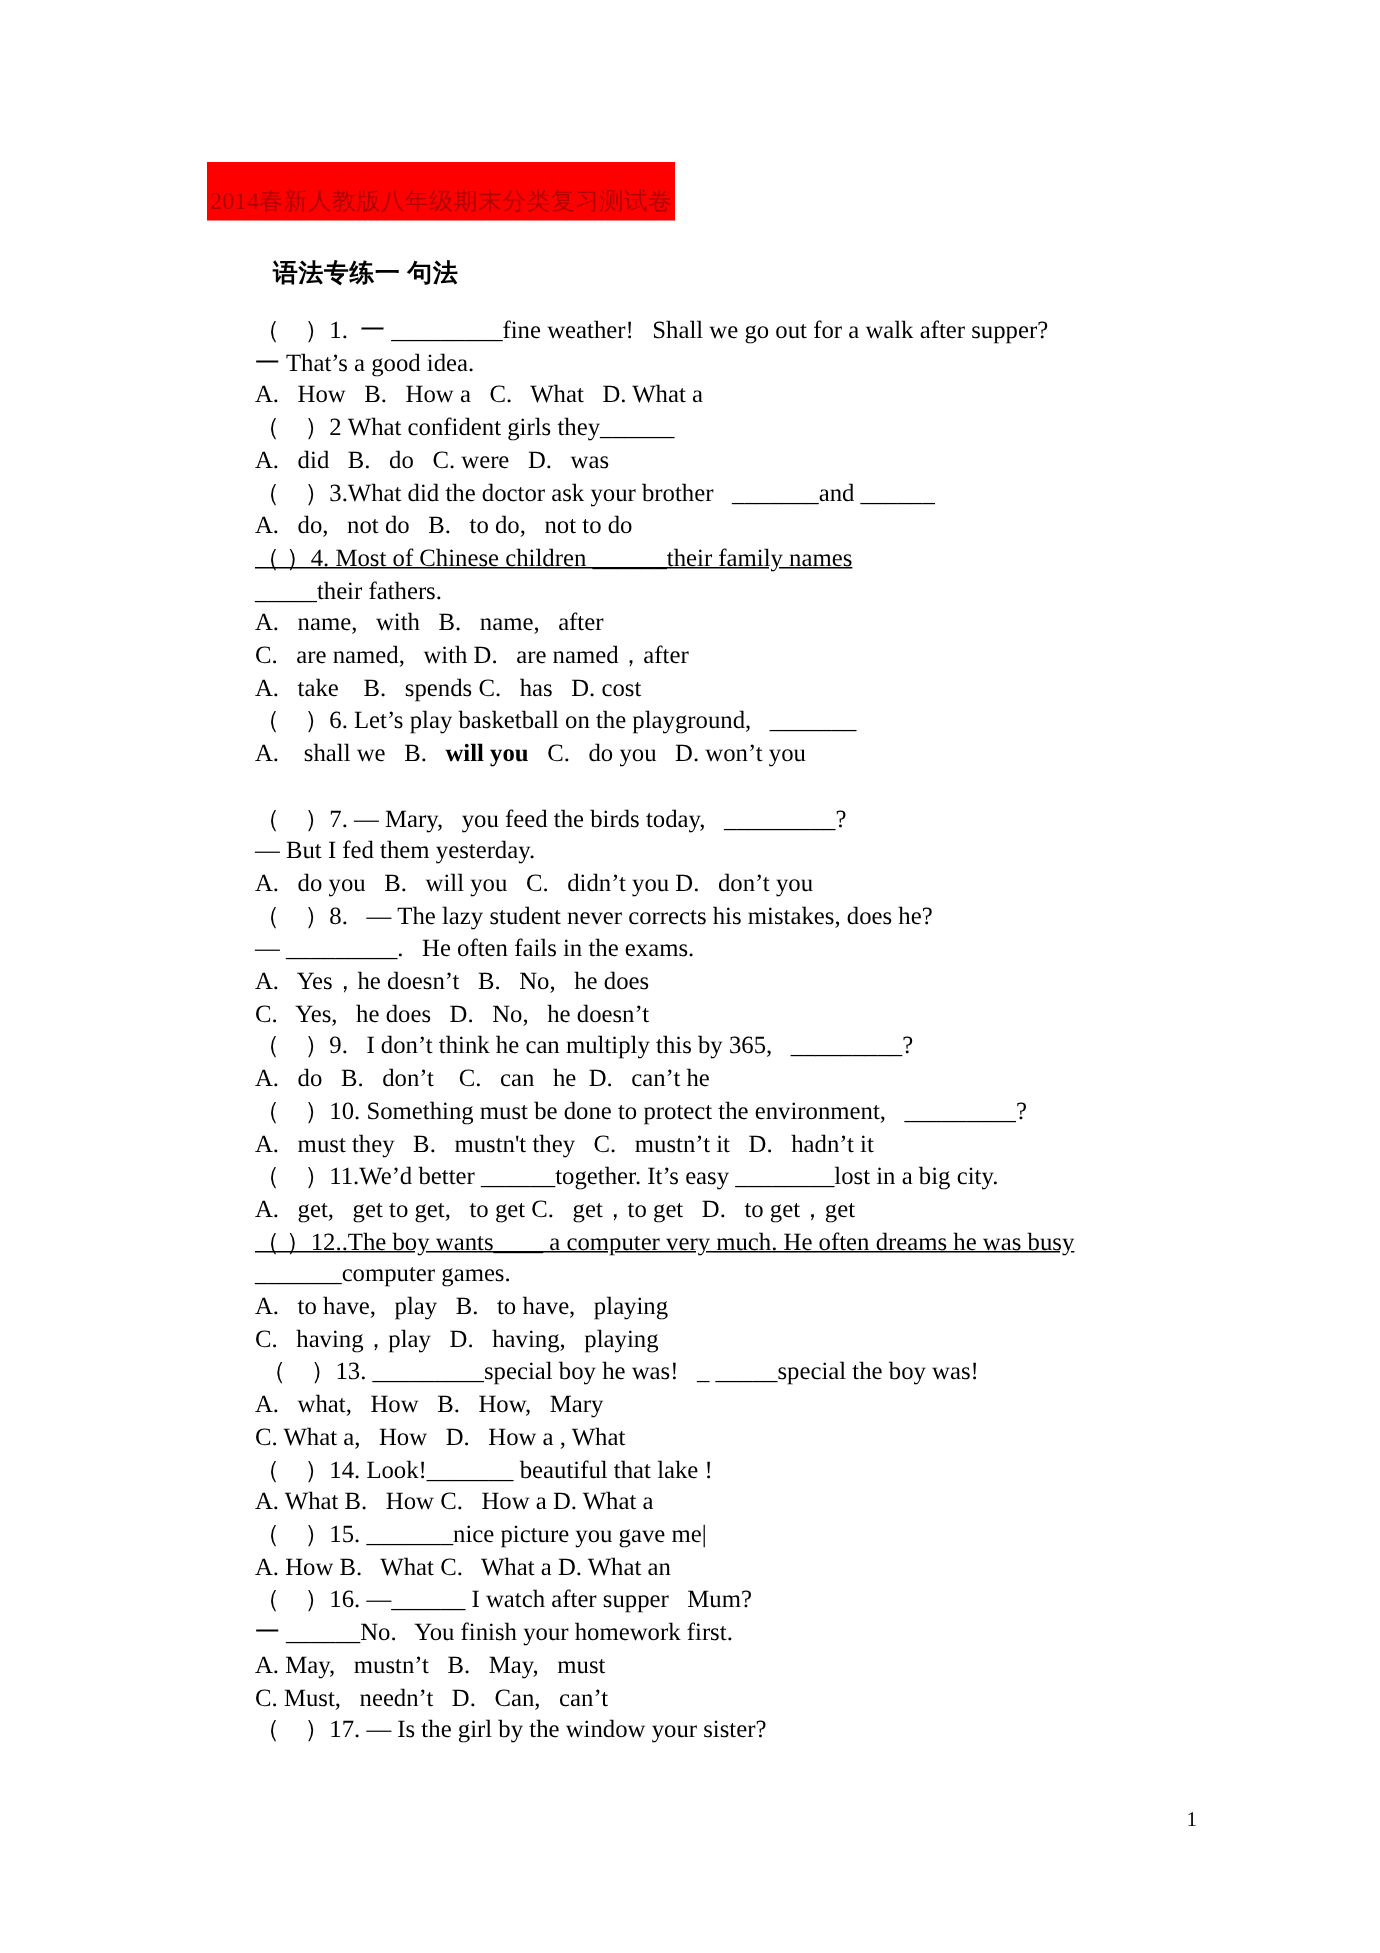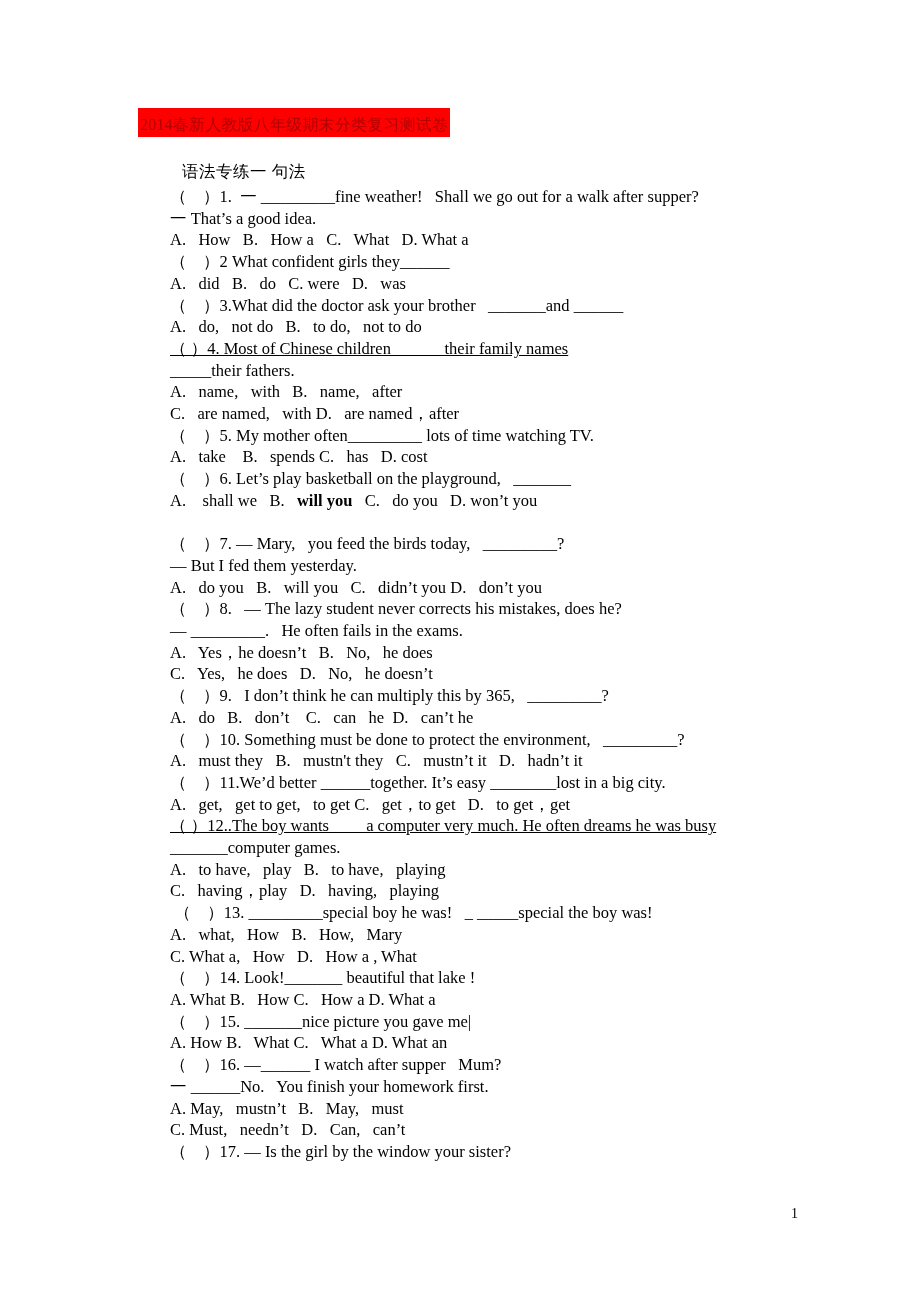--- a/index.html
+++ b/index.html
@@ -29,33 +29,33 @@
   }
 
   
   .doc-title {
     display: inline-block;
     background: #FF0000;
     color: #B00000;
     font-family: "Liberation Serif", "DejaVu Serif", serif;
     font-size: 16px;
     line-height: 20px;
-    padding: 7px 2px 2px 2px;
+    padding: 17px 2px 2px 2px;
     letter-spacing: 0.2px;
     white-space: nowrap;
   }
   .title-row { margin-bottom: 24px; }
 
   
   .section-heading {
-    font-weight: normal;
+    font-weight: bold;
     font-size: 16.5px;
     line-height: 22px;
     margin-left: 44px;
-    margin-bottom: 3px;
+    margin-bottom: 16px;
     letter-spacing: 0.5px;
   }
 
   
   .line {
     font-size: 16.5px;
     line-height: 21.7px;
     white-space: pre-wrap;
     word-spacing: 0px;
     margin-left: 32px;
@@ -101,21 +101,20 @@
         <div class="line">一 That’s a good idea.</div>
         <div class="line">A.   How   B.   How a   C.   What   D. What a</div>
         <div class="line">（    ）2 What confident girls they______</div>
         <div class="line">A.   did   B.   do   C. were   D.   was</div>
         <div class="line">（    ）3.What did the doctor ask your brother   _______and ______</div>
         <div class="line">A.   do,   not do   B.   to do,   not to do</div>
         <div class="line justify">（    ）4. Most of Chinese children ______their family names</div>
         <div class="line">_____their fathers.</div>
         <div class="line">A.   name,   with   B.   name,   after</div>
         <div class="line">C.   are named,   with D.   are named，after</div>
-        <div class="line">（    ）5. My mother often_________ lots of time watching TV.</div>
         <div class="line">A.   take    B.   spends C.   has   D. cost</div>
         <div class="line">（    ）6. Let’s play basketball on the playground,   _______</div>
         <div class="line">A.    shall we   B.   <span class="bold">will you</span>   C.   do you   D. won’t you</div>
         <div class="line spacer"></div>
         <div class="line">（    ）7. — Mary,   you feed the birds today,   _________?</div>
         <div class="line">— But I fed them yesterday.</div>
         <div class="line">A.   do you   B.   will you   C.   didn’t you D.   don’t you</div>
         <div class="line">（    ）8.   — The lazy student never corrects his mistakes, does he?</div>
         <div class="line">— _________.   He often fails in the exams.</div>
         <div class="line">A.   Yes，he doesn’t   B.   No,   he does</div>

